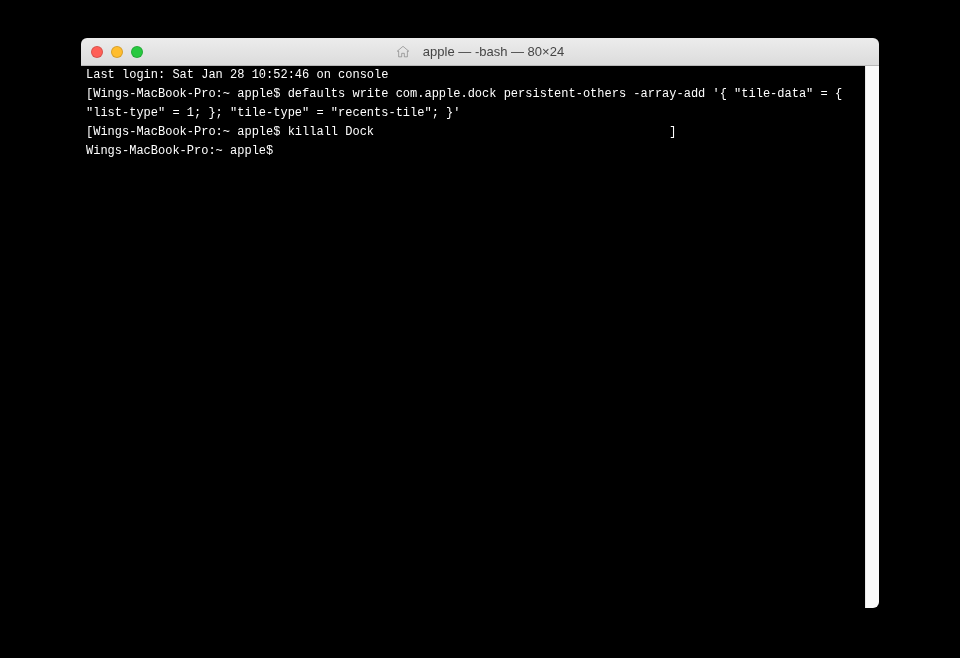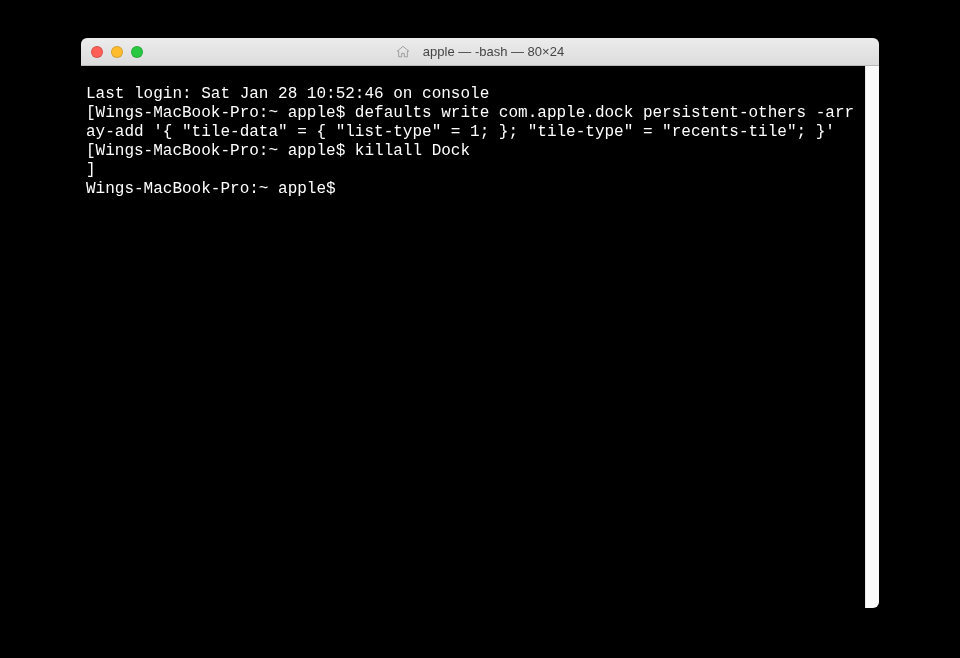--- a/index.html
+++ b/index.html
@@ -66,23 +66,23 @@
       font-weight: 400;
     }
     .terminal-body {
       flex: 1;
       background: #000;
       display: flex;
       position: relative;
     }
     .terminal-text {
       flex: 1;
-      padding: 19px 5px;
+      padding: 0 5px;
       font-family: Menlo, Monaco, "Courier New", monospace;
-      font-size: 16px;
+      font-size: 12px;
       line-height: 19px;
       color: #ffffff;
       white-space: pre-wrap;
       word-break: break-all;
       overflow: hidden;
     }
     .terminal-text .prompt-line {
       display: block;
     }
     .scrollbar {

